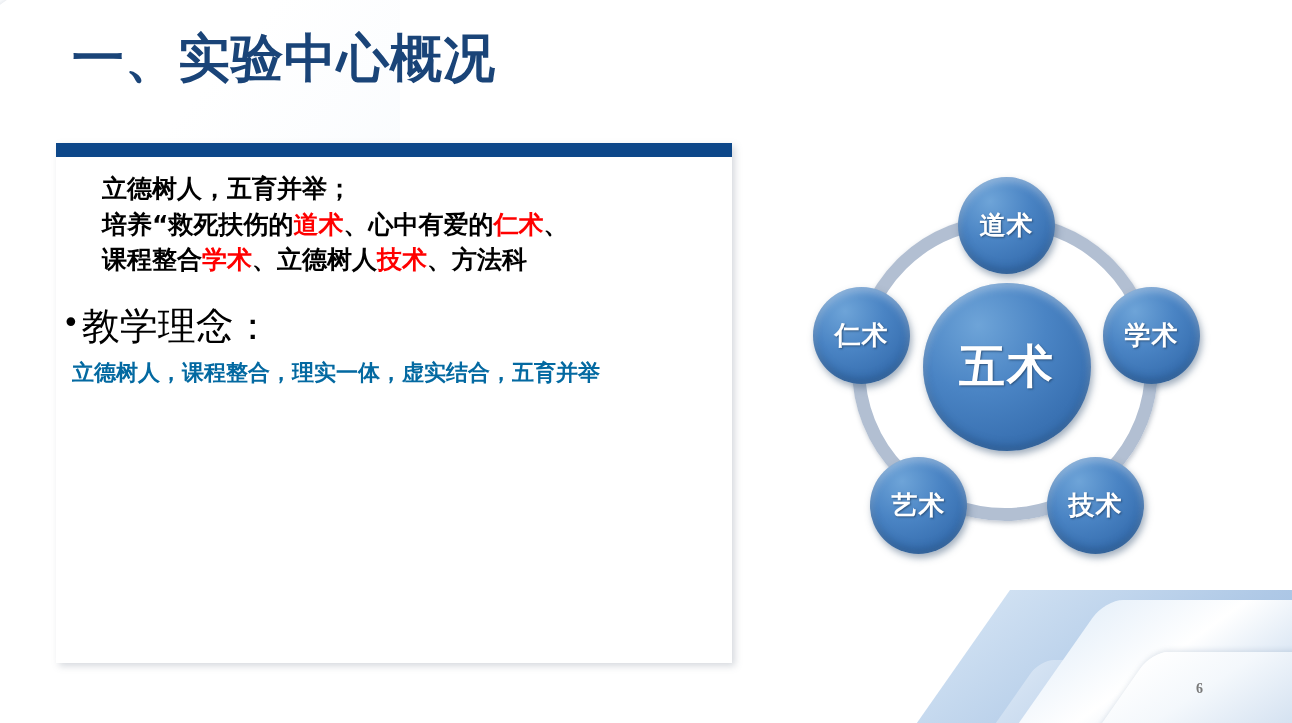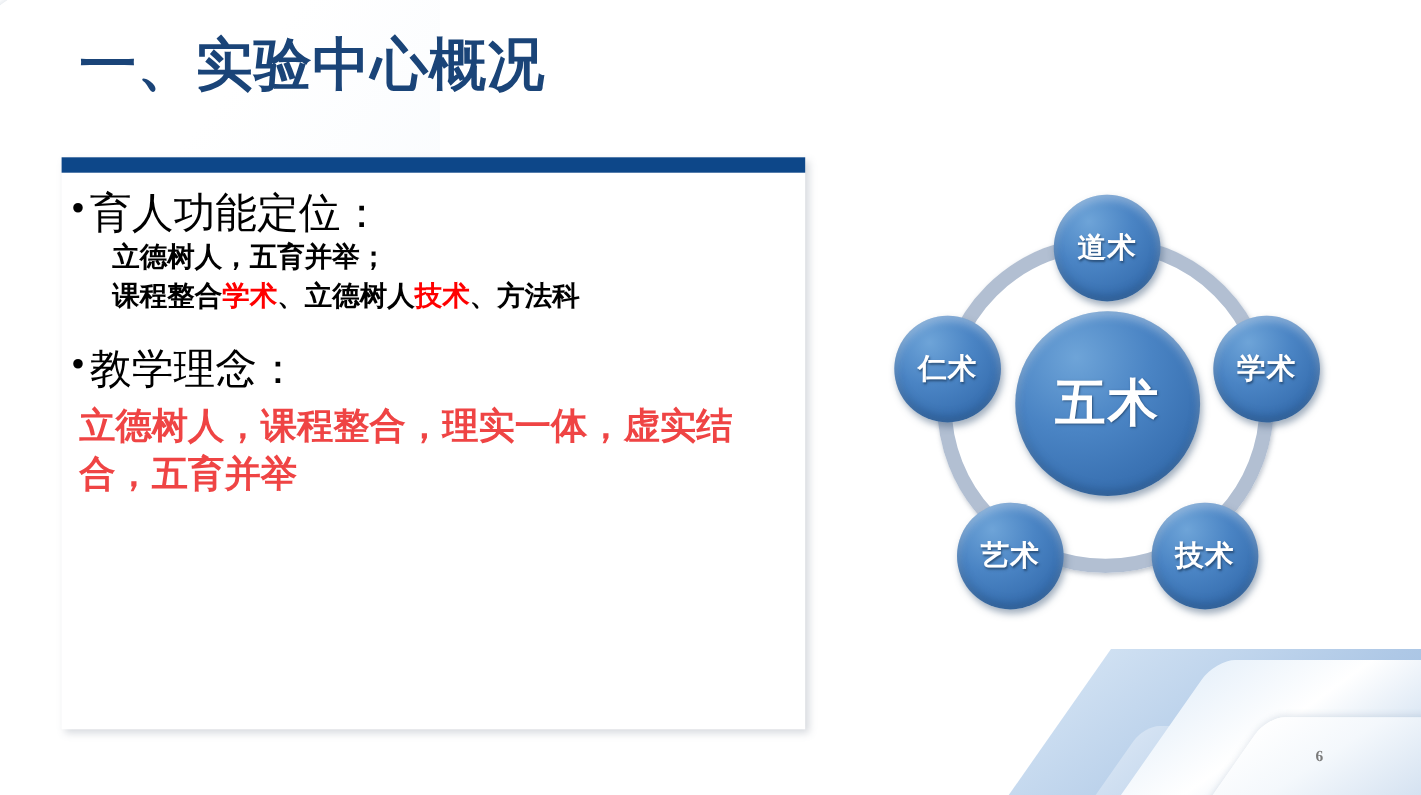--- a/index.html
+++ b/index.html
@@ -199,27 +199,27 @@
     font-family: "DejaVu Sans", "Liberation Sans", sans-serif;
     margin-left: 32px;
   }
   .body-line.indent { padding-left: 8px; }
   .hl { color: #ff0000; }
 
   .gap-1 { height: 26px; }
   .gap-2 { height: 10px; }
 
   .para-wrap {
-    font-size: 33px;
-    font-weight: bold;
-    color: #ef4444;
+    font-size: 22px;
+    font-weight: bold;
+    color: #0369a1;
     line-height: 1.34;
     padding-left: 10px;
     width: 650px;
-    font-family: Liberation Mono, monospace;
+    font-family: Liberation Sans, sans-serif;
   }
 
   
   .diagram {
     position: absolute;
     left: 795px;
     top: 165px;
     width: 430px;
     height: 430px;
   }
@@ -278,26 +278,26 @@
   <div class="deco tl-fold2"></div>
   <div class="deco tl-white-mask"></div>
   <div class="deco tl-white-mask2"></div>
 
   <div class="slide-title">一、实验中心概况</div>
 
   <div class="content-card">
     <div class="card-bar"></div>
     <div class="card-body">
 
-      <div class="heading">
-        <span class="bullet">•</span><span>育人功能定位：</span>
+
+      <div class="body-line indent">立德树人，五育并举；</div>
+
+      <div class="body-line indent">
+        <span>培养“救死扶伤的</span><span class="hl">道术</span><span>、心中有爱的</span><span class="hl">仁术</span><span>、</span>
       </div>
-
-      <div class="body-line indent">立德树人，五育并举；</div>
-
 
       <div class="body-line indent">
         <span>课程整合</span><span class="hl">学术</span><span>、立德树人</span><span class="hl">技术</span><span>、方法科</span>
       </div>
 
 
       <div class="gap-1"></div>
 
       <div class="heading">
         <span class="bullet">•</span><span>教学理念：</span>

